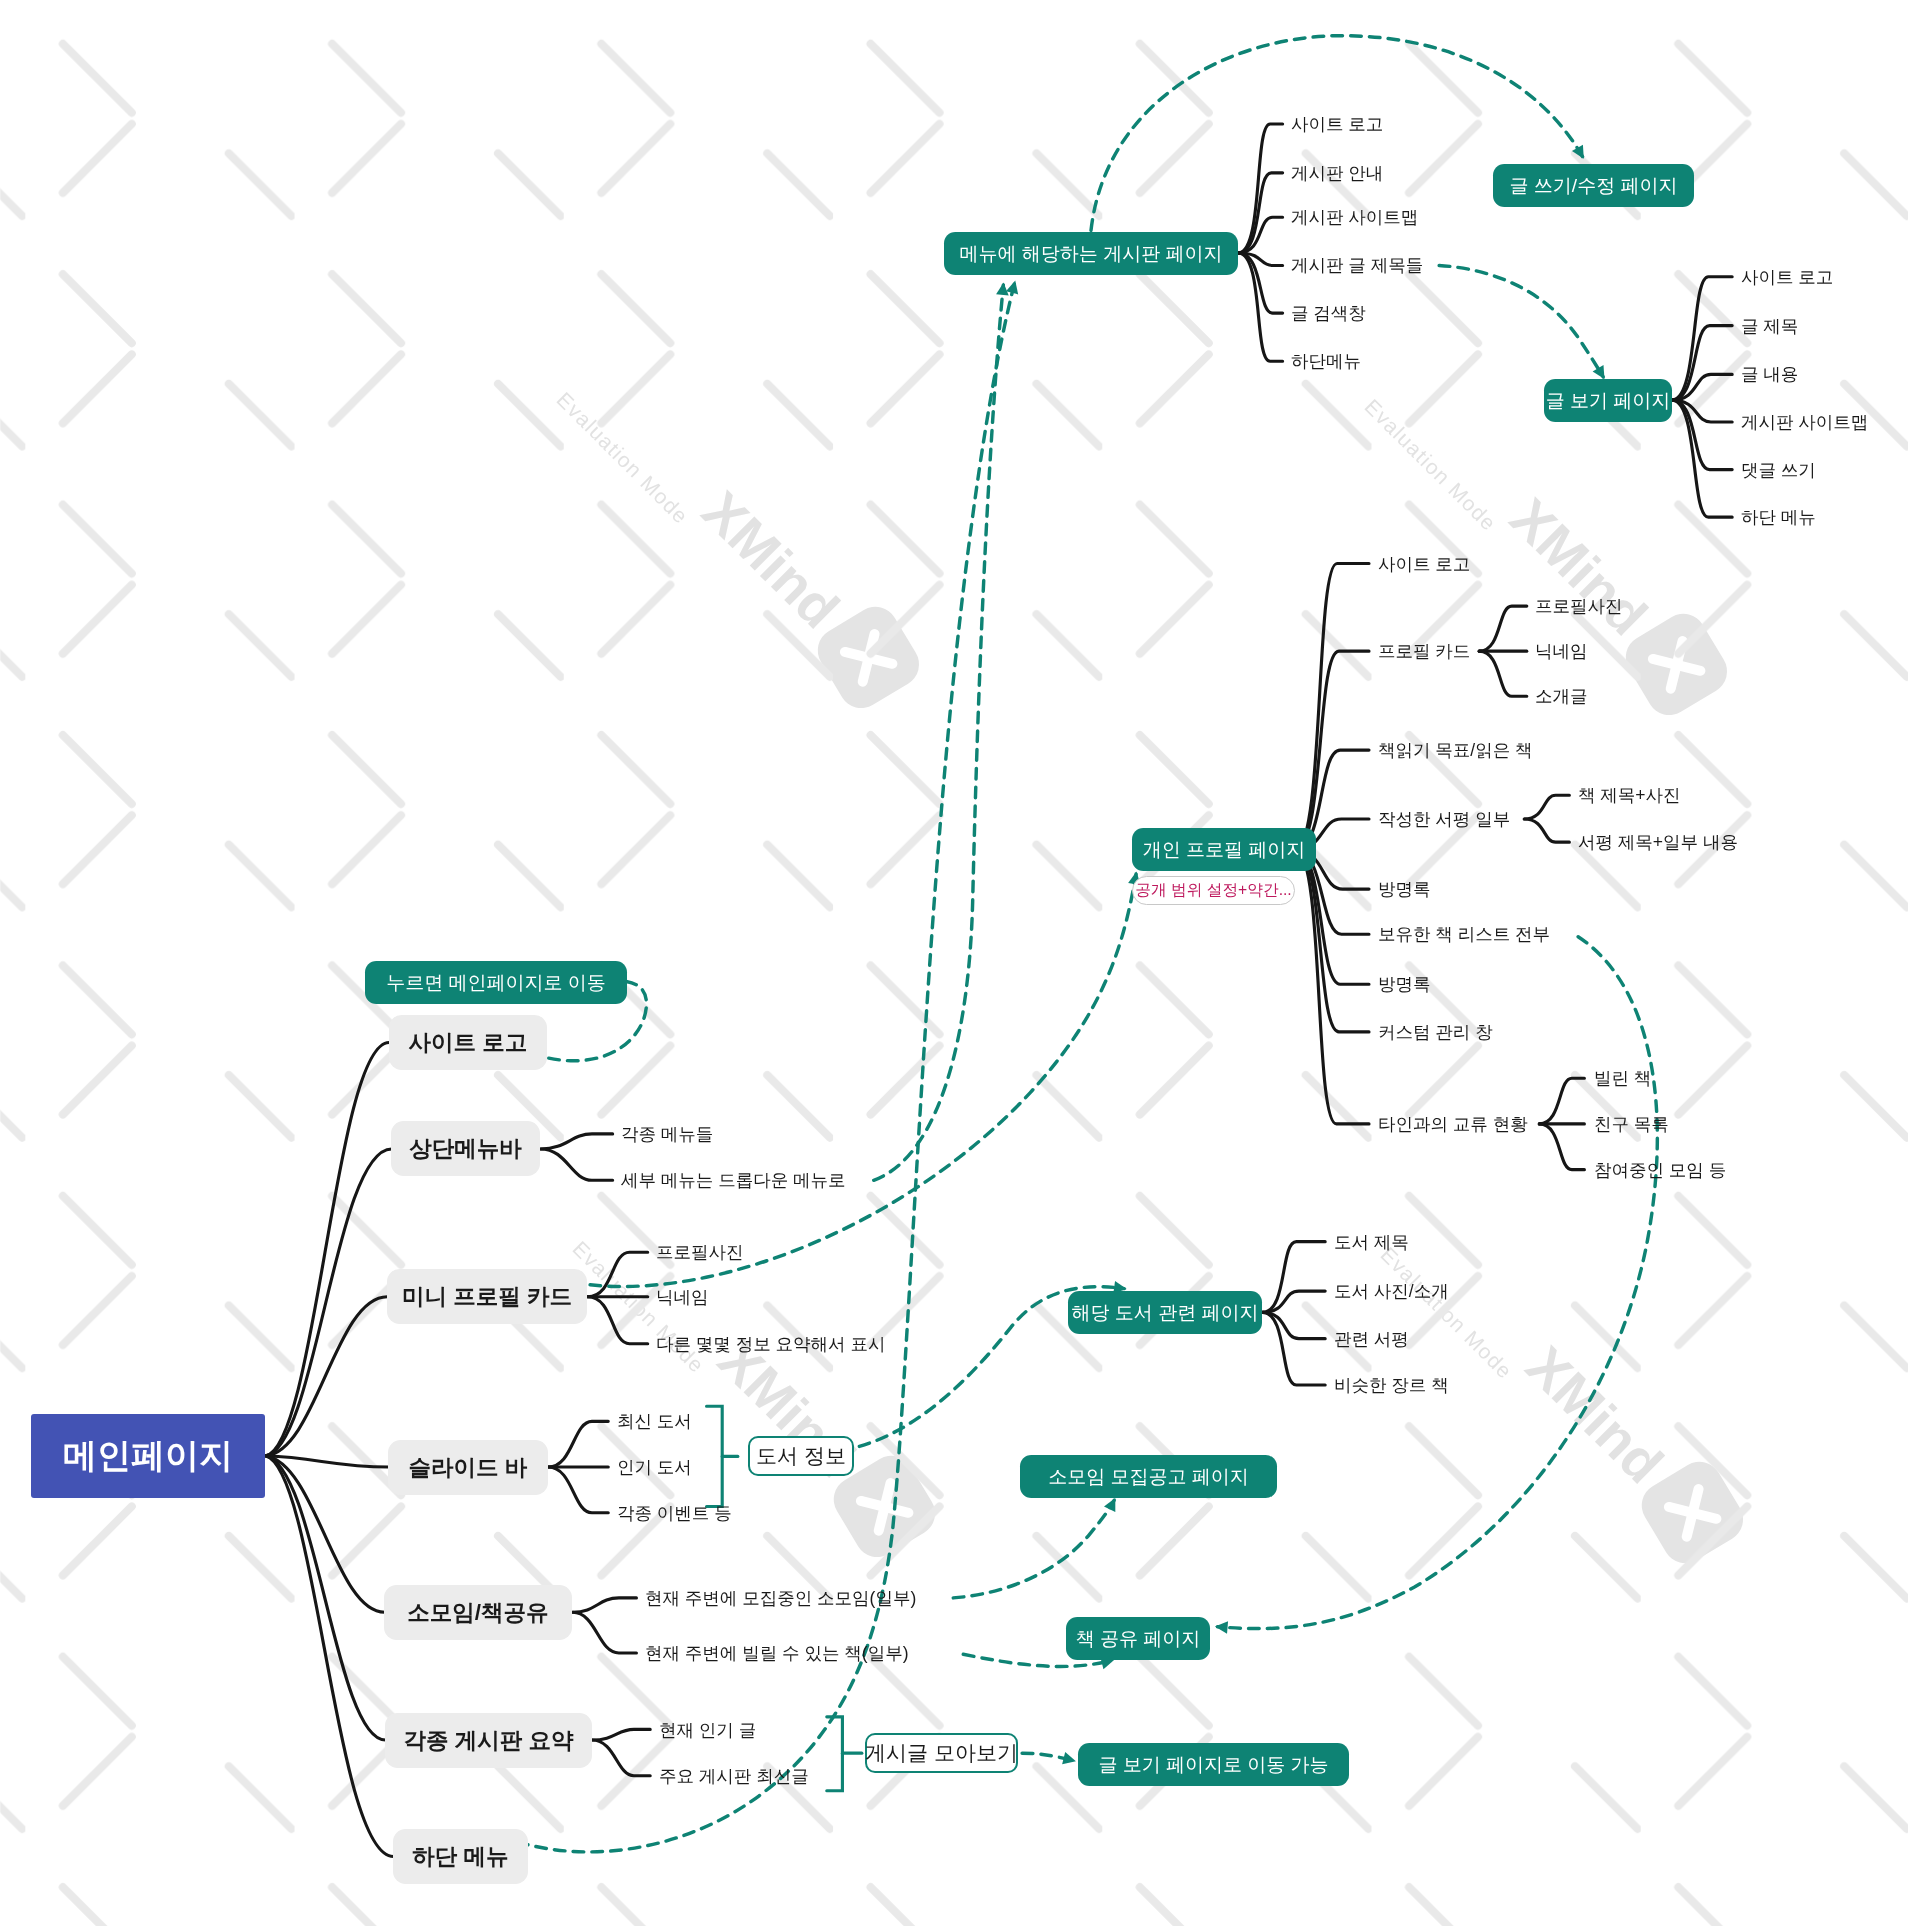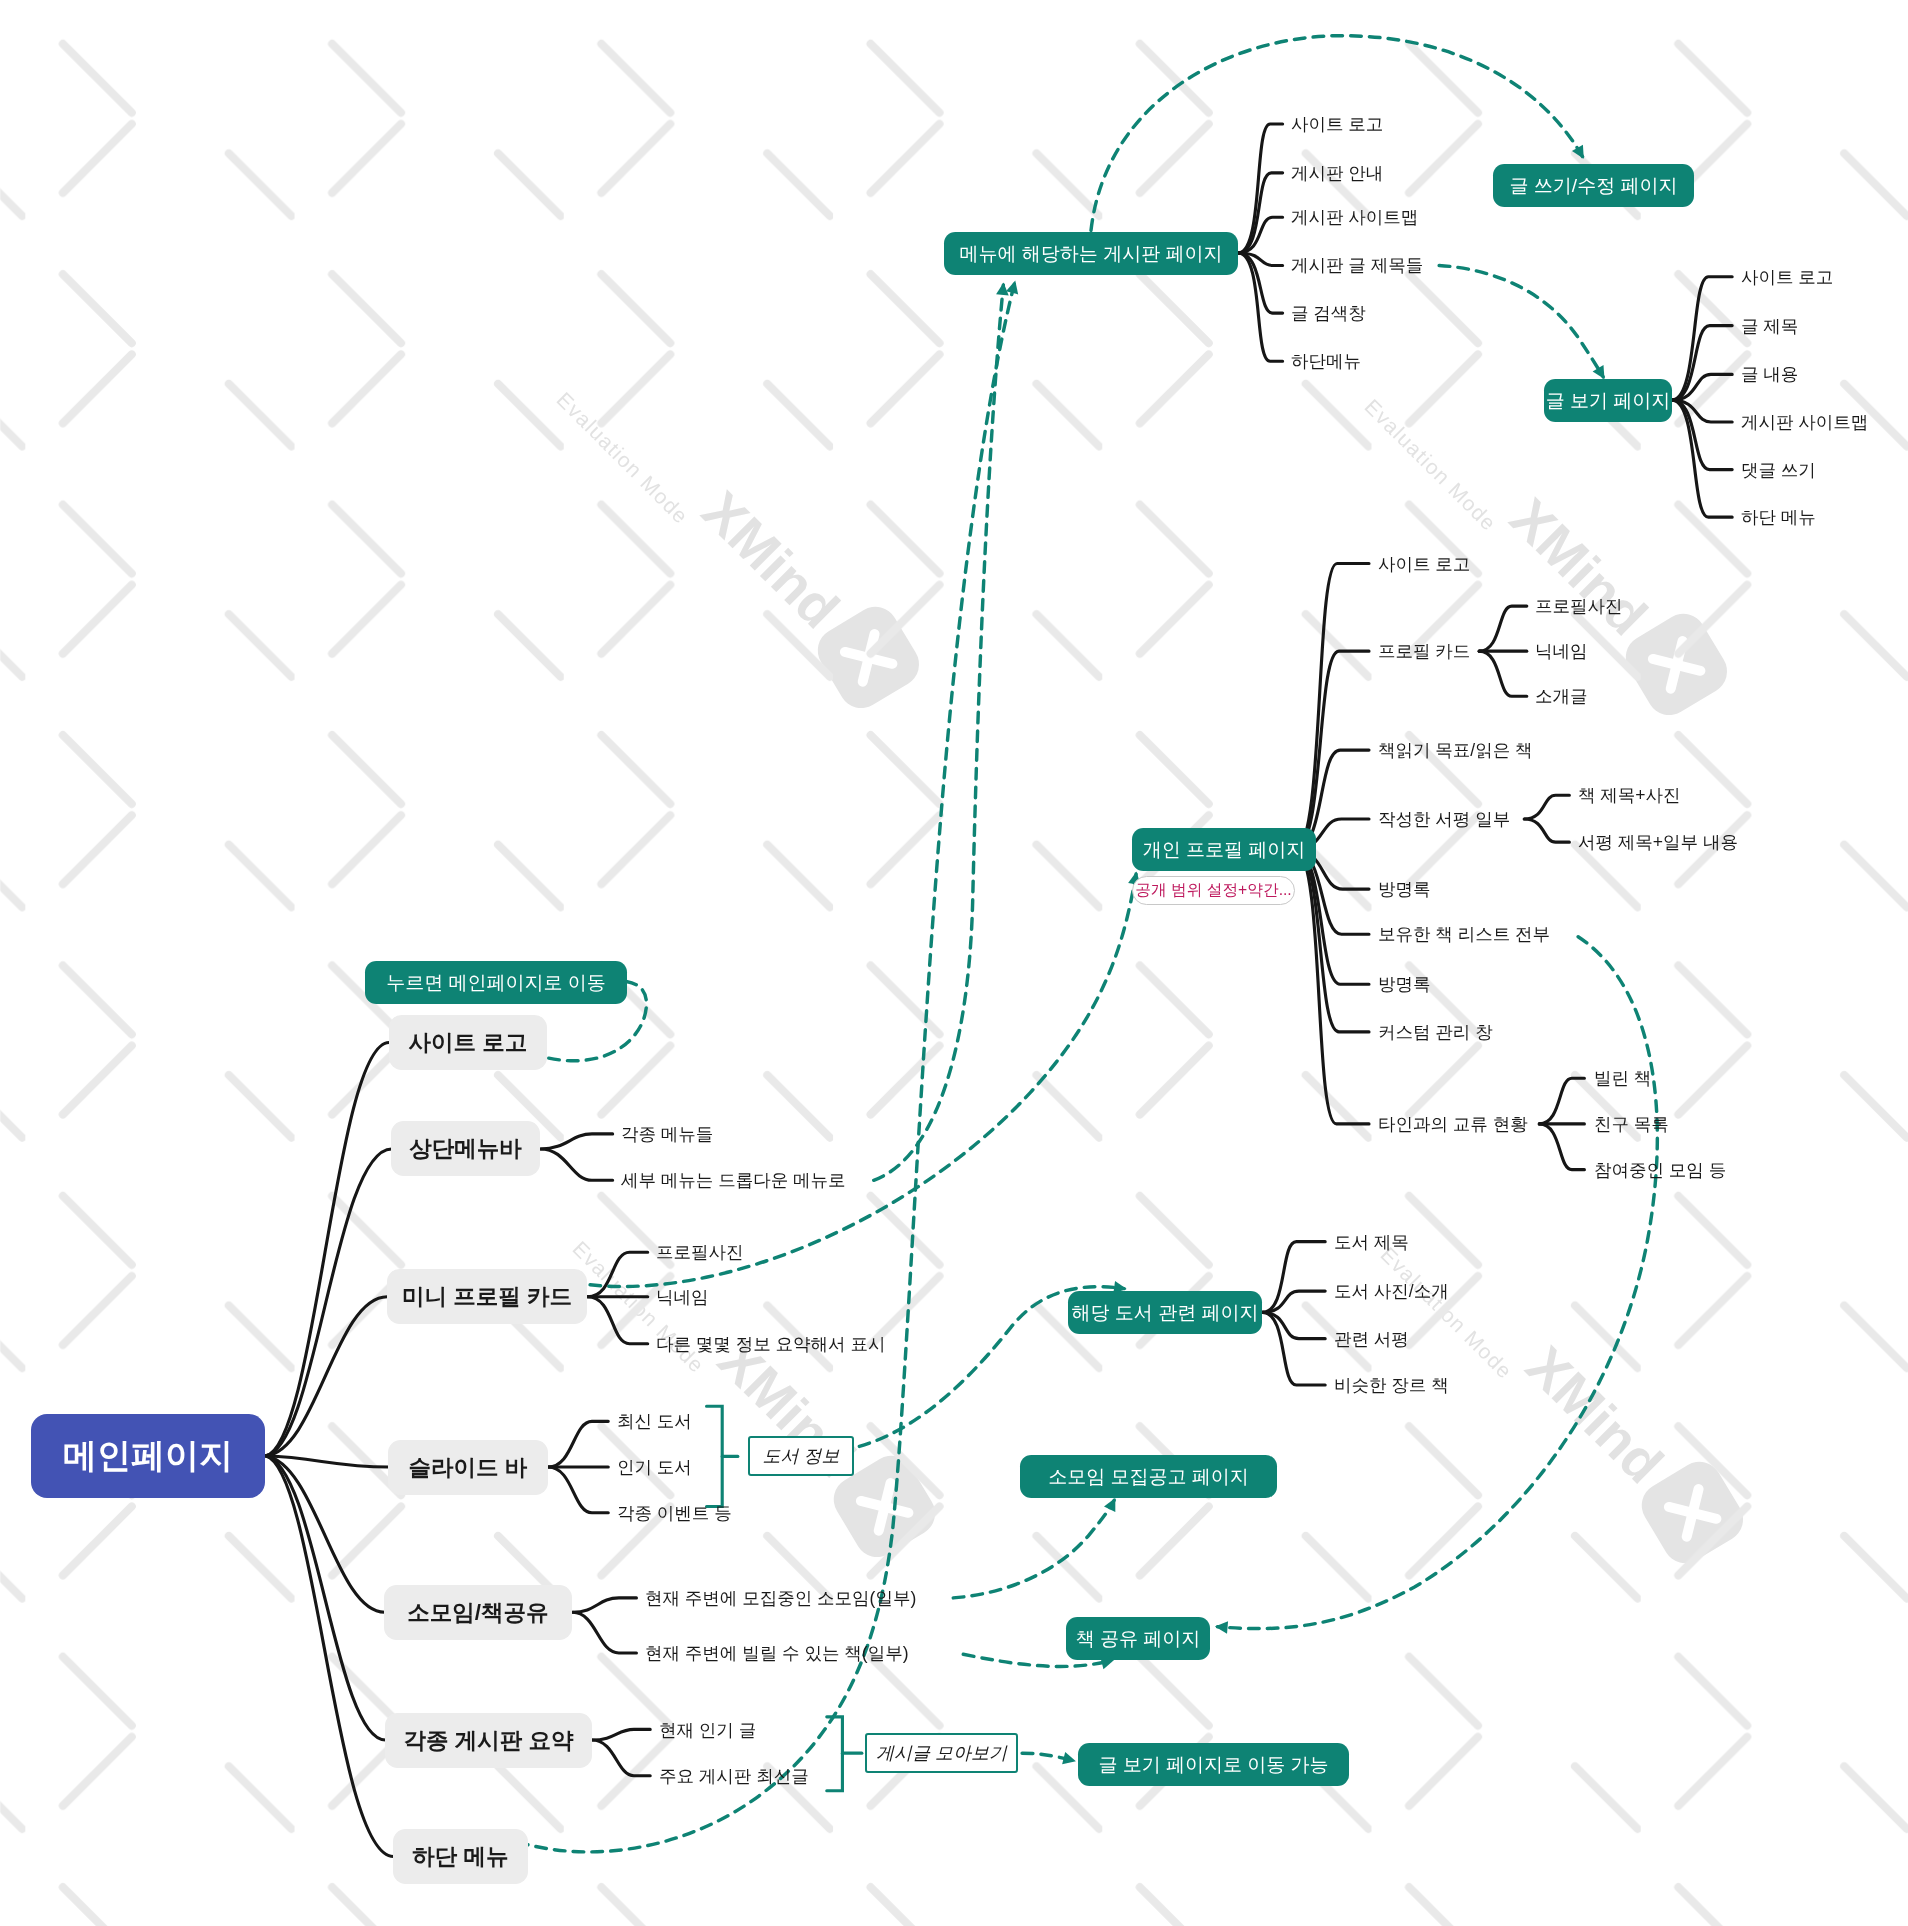--- a/index.html
+++ b/index.html
@@ -1,24 +1,24 @@
 <!DOCTYPE html>
 <html style="font-size:10px"><head>
 <meta charset="utf-8">
 <style>
   html,body{margin:0;padding:0;background:#ffffff;}
   #canvas{position:relative;width:1909px;height:1926px;background:#ffffff;overflow:hidden;
           font-family:"Liberation Sans","DejaVu Sans",sans-serif;color:#1a1a1a;}
   #wires{position:absolute;left:0;top:0;z-index:2;}
   .node{position:absolute;display:flex;align-items:center;justify-content:center;
         white-space:nowrap;box-sizing:border-box;z-index:3;}
-  .root{background:#4353b4;color:#ffffff;font-size:34px;font-weight:bold;border-radius:16px;}
+  .root{background:#4353b4;color:#ffffff;font-size:34px;font-weight:bold;border-radius:3px;}
   .teal{background:#0e8374;color:#ffffff;font-size:19px;border-radius:11.3px;height:43px;}
   .gray{background:#ececec;color:#1a1a1a;font-size:22.5px;font-weight:bold;border-radius:12.5px;height:55px;}
-  .outline{background:#ffffff;color:#1a1a1a;font-size:18px;border:2.5px solid #0e8374;border-radius:3px;height:40px;font-style:italic;}
+  .outline{background:#ffffff;color:#1a1a1a;font-size:21px;border:2.5px solid #0e8374;border-radius:10px;height:40px;}
   .note{background:#ffffff;color:#be185d;font-size:15.7px;border:1.9px solid #c8c8c8;border-radius:15px;height:29px;}
   .leaf{position:absolute;transform:translateY(-50%);font-size:17.5px;white-space:nowrap;z-index:3;}
   
   .wm{position:absolute;display:flex;align-items:center;gap:12.5px;transform:rotate(45deg);
       z-index:1;pointer-events:none;}
   .wm-mode{font-size:21px;color:#e2e2e2;letter-spacing:1.3px;transform:translate(6.3px,33px);}
   .wm-brand{font-size:55px;font-weight:bold;color:#e2e2e2;}
   .wm-logo{position:relative;width:86px;height:86px;background:#e4e4e4;border-radius:22.5px;
            transform:rotate(14deg);flex:none;}
   .wm-logo i{position:absolute;left:13.8px;top:38px;width:59px;height:10px;background:#ffffff;border-radius:5px;}

